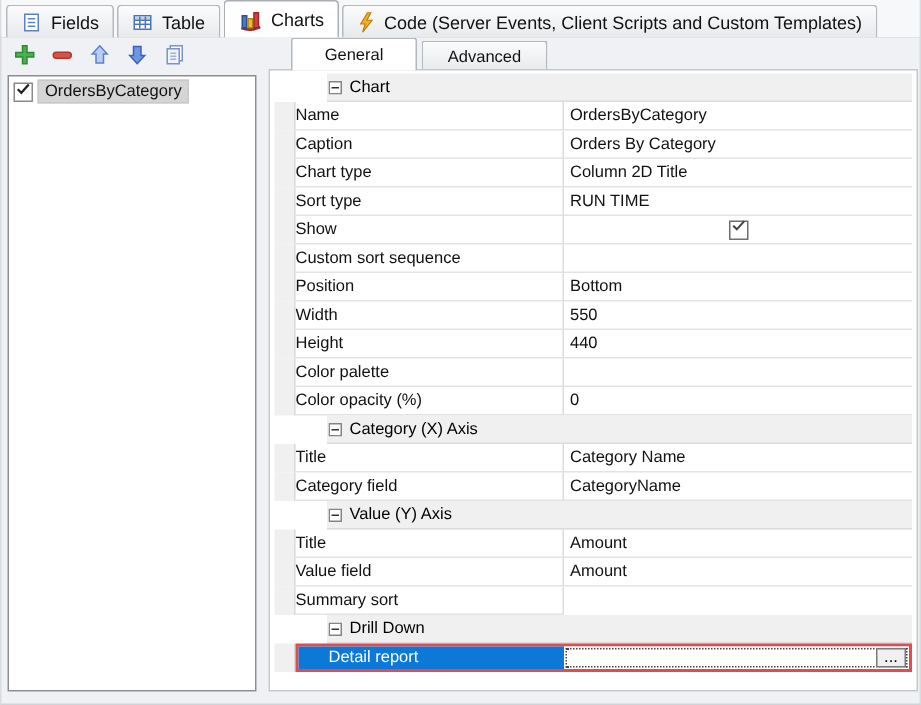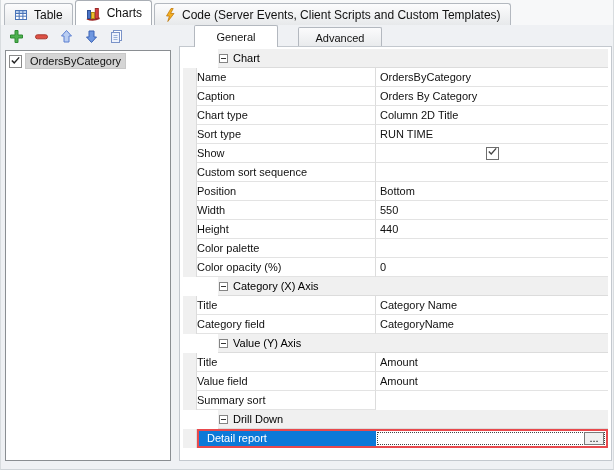--- a/index.html
+++ b/index.html
@@ -32,57 +32,68 @@
   
   .listbox { position:absolute; left:4px; top:50px; width:166px; height:411px; background:#fff; border:1px solid #8a8e92; }
   .listitem { display:flex; align-items:center; height:18px; margin-top:1px; padding-left:3px; font-size:11px; }
   .cb { width:13px; height:13px; border:1px solid #8a8a8a; background:#fff; display:flex; align-items:center; justify-content:center; flex:none; }
   .listitem .llabel { background:#d5d5d5; border:1px solid #c8c8c8; padding:0 4px; margin-left:3px; line-height:14px; }
 
   
   .ptabs { position:absolute; left:178px; top:25px; height:22px; display:flex; align-items:flex-end; padding-left:15px; }
   .ptab {
     width:84px; display:flex; justify-content:center; align-items:center;
-    height:20px; margin-right:20px; position:relative; z-index:1;
+    height:20px; margin-right:3px; position:relative; z-index:1;
     border:1px solid #b3b8bf; border-bottom:none; border-radius:2px 2px 0 0;
     background:linear-gradient(#fbfbfc,#e8eaec); font-size:11px; cursor:default;
   }
   .ptab.active { background:#fff; height:22px; z-index:3; border-color:#b3b8bf; }
 
   
   .page { position:absolute; left:178px; top:46px; width:433px; height:415px; background:#fff; border:1px solid #c3c8ce; z-index:2; }
   .grid { position:absolute; top:2px; left:3px; right:3px; }
   .row { height:19px; display:flex; align-items:stretch; font-size:11px; position:relative; }
   .row.group { background:#f0f0f0; border-bottom:1px solid #dcdcdc; align-items:center;margin-left:35px; }
   .collapse { width:9px; height:9px; margin-left:1px; display:flex; align-items:center; justify-content:center; flex:none; }
   .glabel { margin-left:5px; color:#000; }
   .indent { width:14px; background:#f0f0f0; border-right:1px solid #dcdcdc; flex:none; }
   .pname { width:179px; flex:none; border-right:1px solid #dcdcdc; border-bottom:1px solid #e3e3e3; padding-left:0; line-height:18px; overflow:hidden; white-space:nowrap; }
   .pval  { flex:1; border-bottom:1px solid #e3e3e3; padding-left:4px; line-height:18px; overflow:hidden; white-space:nowrap; }
   .pval.center { display:flex; align-items:center; justify-content:center; padding:0; }
   .cb2 { width:13px; height:13px; border:1px solid #6e6e6e; background:#fff; display:flex; align-items:center; justify-content:center; }
 
   
   .selbox { flex:1; border:2px solid #e8494d; display:flex; }
-  .selname { width:177px; flex:none; background:#0c79d8; color:#fff; padding-left:8px; line-height:15px; overflow:hidden; white-space:nowrap; }
+  .selname { width:177px; flex:none; background:#0c79d8; color:#fff; padding-left:20px; line-height:15px; overflow:hidden; white-space:nowrap; }
   .seledit { flex:1; background:#fff; outline:1px dotted #444; outline-offset:-2px; position:relative; }
   .ellipsis {
     position:absolute; right:2px; top:1px; width:20px; height:13px;
     background:#f0f0f0; border:1px solid #7a7a7a; font-size:11px; line-height:9px;
     text-align:center; padding:0; font-family:"Liberation Sans",sans-serif; cursor:default;
   }
 </style>
 </head>
 <body>
 
 <div class="window">
 
   <div class="tabline"></div>
   <div class="tabstrip">
 
+    <div class="tab">
+      <span class="ticon">
+        <svg width="14" height="14">
+            <rect x="2.5" y="1.5" width="9" height="11" fill="#fff" stroke="#5b83c0"></rect>
+            <line x1="4.5" y1="4.5" x2="9.5" y2="4.5" stroke="#5b83c0"></line>
+            <line x1="4.5" y1="7" x2="9.5" y2="7" stroke="#5b83c0"></line>
+            <line x1="4.5" y1="9.5" x2="9.5" y2="9.5" stroke="#5b83c0"></line>
+          </svg>
+      </span>
+      <span>Fields</span>
+    </div>
 
     <div class="tab">
       <span class="ticon">
         <svg width="14" height="14">
             <rect x="1.5" y="2.5" width="11" height="9" fill="#fff" stroke="#4a74b8"></rect>
             <rect x="2" y="3" width="10" height="2" fill="#b9d0ee"></rect>
             <line x1="5.2" y1="3" x2="5.2" y2="11" stroke="#4a74b8"></line>
             <line x1="8.9" y1="3" x2="8.9" y2="11" stroke="#4a74b8"></line>
             <line x1="2" y1="5.5" x2="12" y2="5.5" stroke="#4a74b8"></line>
             <line x1="2" y1="8.2" x2="12" y2="8.2" stroke="#4a74b8"></line>

